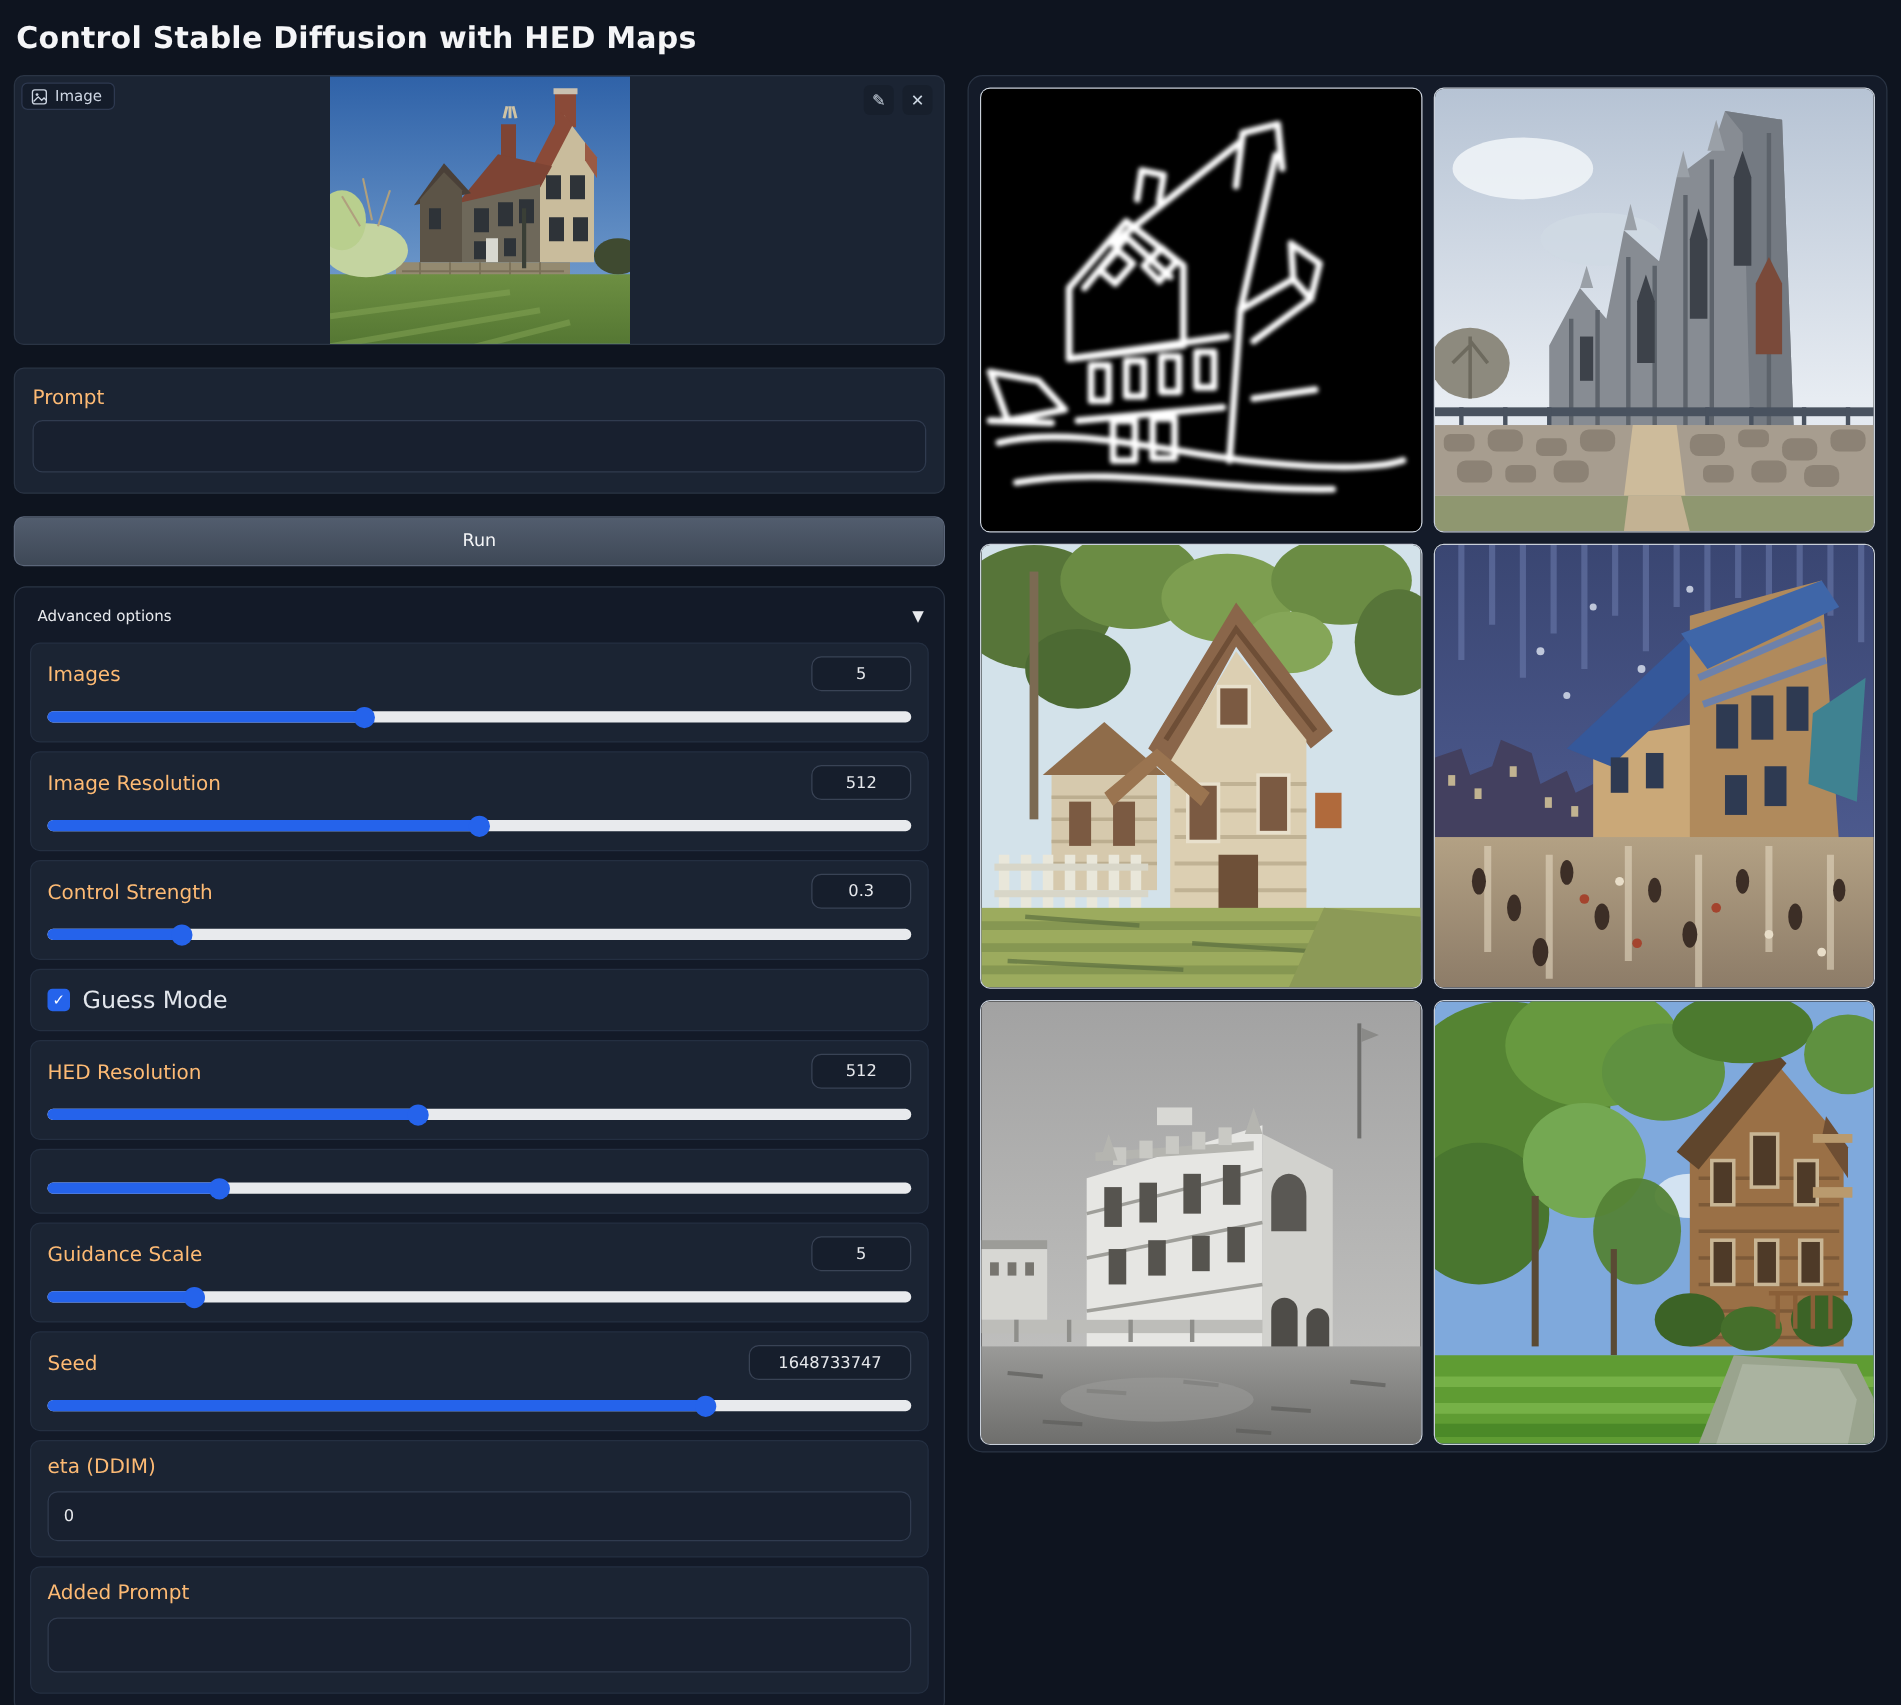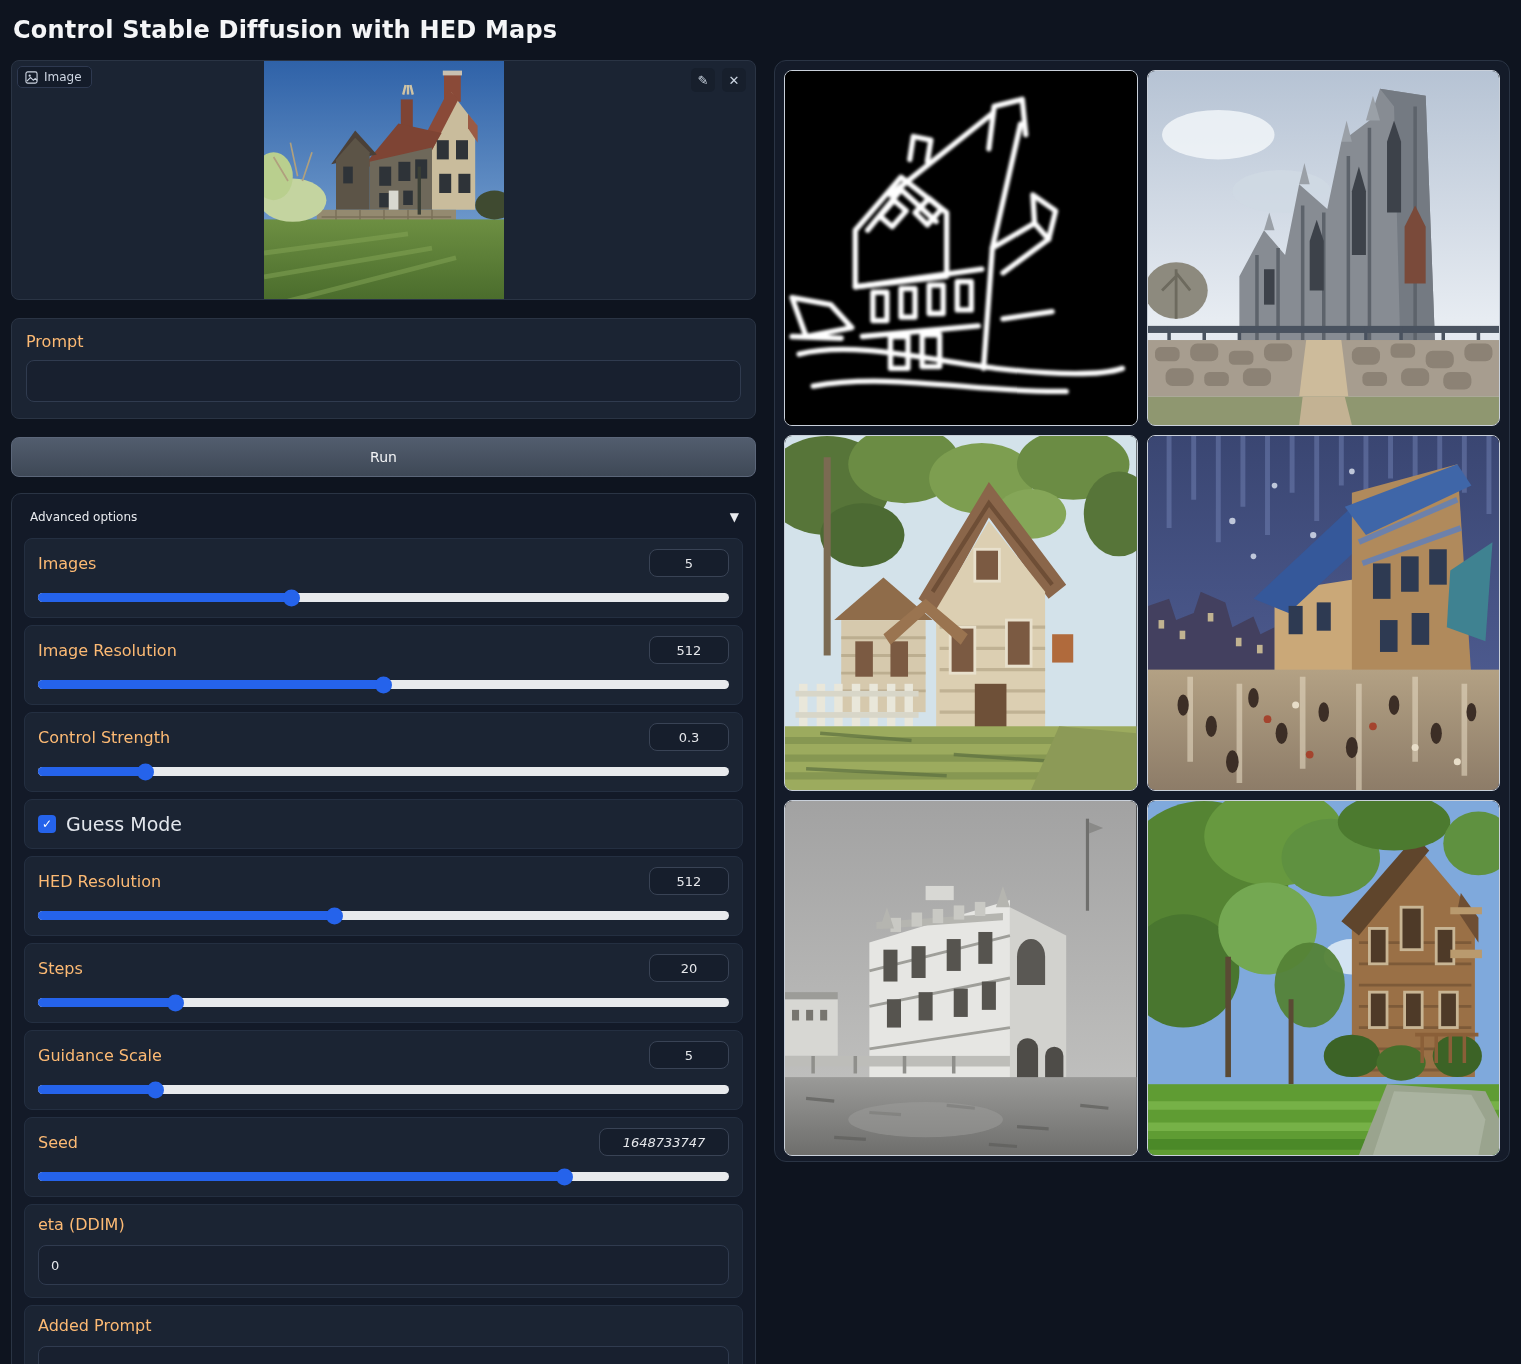--- a/index.html
+++ b/index.html
@@ -15,21 +15,21 @@
   .main { display:flex; gap:18px; align-items:flex-start; }
   .left-col { width:745px; flex:none; }
 
   
   .block {
     background:#1b2433; border:1px solid #2a3444; border-radius:8px;
     margin-bottom:18px; position:relative;
   }
 
   
-  .image-block { height:240px; overflow:hidden; }
+  .image-block { height:216px; overflow:hidden; }
   .image-stage { width:100%; height:100%; display:flex; justify-content:center; }
   .image-stage svg { width:240px; height:240px; display:block; }
   .comp-label {
     position:absolute; top:5px; left:5px; z-index:3;
     display:flex; align-items:center; gap:6px;
     background:#141c2a; border:1px solid #2e3950; border-radius:5px;
     padding:3px 9px 3px 7px; font-size:12px; color:#cdd5e2;
   }
   .comp-label svg { width:13px; height:13px; }
   .img-actions { position:absolute; top:7px; right:9px; z-index:3; display:flex; gap:7px; }
@@ -66,21 +66,21 @@
     background:#1b2433; border:1px solid #242f41; border-radius:8px;
     padding:10px 13px 12px 13px; margin-bottom:7px;
   }
   .row-head { display:flex; justify-content:space-between; align-items:center; }
   .row-head .field-label { margin-bottom:0; }
   .num-box {
     width:80px; height:28px; background:#161e2c; border:1px solid #394355;
     border-radius:8px; color:#e5e7eb; font-size:13px; text-align:center;
     font-family:inherit;
   }
-  .num-box.wide { width:130px;font-style:italic; }
+  .num-box.wide { width:130px; }
   .track-wrap { margin-top:13px; padding:3px 0; cursor:pointer; }
   .track { height:9px; background:#e8eaed; border-radius:5px; position:relative; }
   .fill { height:9px; background:#2563eb; border-radius:5px 0 0 5px; position:relative; }
   .knob {
     position:absolute; right:-8px; top:50%; transform:translateY(-50%);
     width:17px; height:17px; border-radius:50%; background:#2563eb;
   }
   .check-row { display:flex; align-items:center; gap:10px; padding:13px 13px; }
   .checkbox {
     width:18px; height:18px; border-radius:4px; background:#2563eb;
@@ -261,24 +261,20 @@
           <div class="track-wrap">
             <div class="track">
                 <div class="fill" style="width: 43%;">
                   <div class="knob"></div>
                 </div>
               </div>
           </div>
         </div>
 
         <div class="adv-row">
-          <div class="row-head">
-            <label class="field-label">Steps</label>
-            <input class="num-box" value="20" style="">
-          </div>
           <div class="track-wrap">
             <div class="track">
                 <div class="fill" style="width: 20%;">
                   <div class="knob"></div>
                 </div>
               </div>
           </div>
         </div>
 
         <div class="adv-row">

